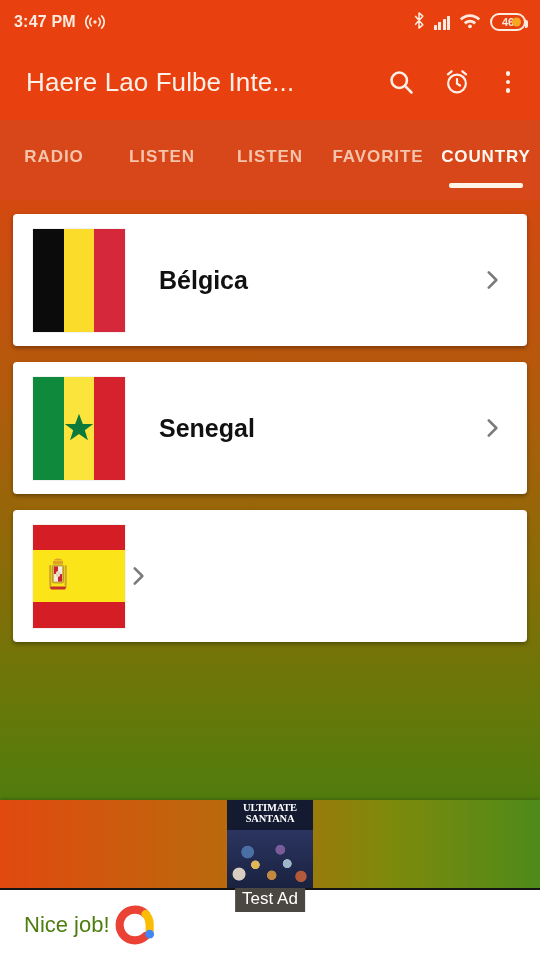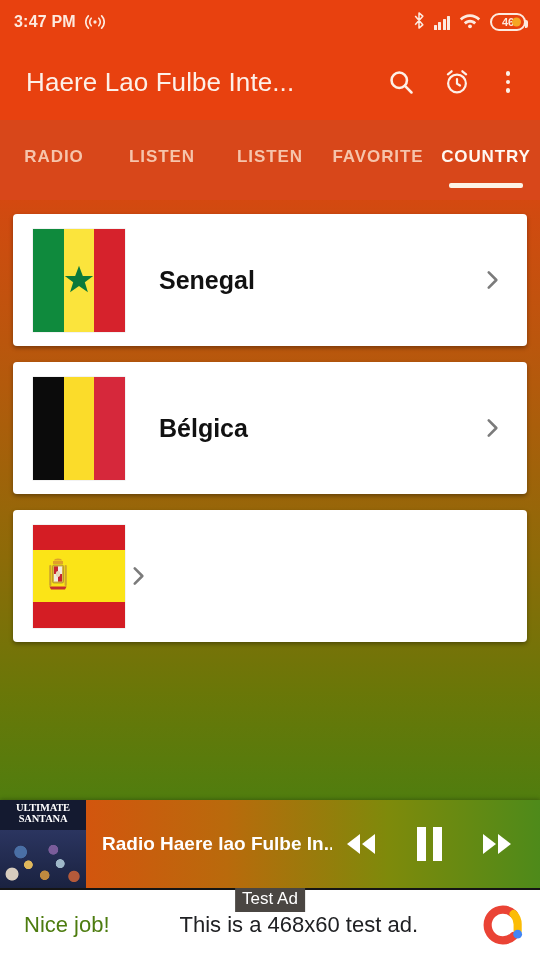--- a/index.html
+++ b/index.html
@@ -135,20 +135,21 @@
     width:26px; height:40px;
   }
 
   
   .player {
     position:absolute; left:0; right:0; bottom:72px;
     height:88px;
     background:linear-gradient(to right,#e2490f 0%,#b96a0c 42%,#7e8a0b 72%,#4e8a1a 100%);
     display:flex; align-items:center;
     box-shadow:0 -1px 4px rgba(0,0,0,.25);
+    flex-direction:column;
   }
   .albumart {
     width:86px; height:88px; flex:0 0 auto;
     position:relative; overflow:hidden;
     background:#1b2344;
   }
   .aa-top {
     position:absolute; top:0; left:0; right:0; height:36%;
     background:#141a30;
   }
@@ -282,40 +283,40 @@
     <div class="tab">LISTEN</div>
     <div class="tab">LISTEN</div>
     <div class="tab">FAVORITE</div>
     <div class="tab active">COUNTRY</div>
   </div>
 
   <div class="list">
 
     <div class="card">
       <div class="flag">
+        <div class="v" style="background:#0b0b0b"></div>
+        <div class="v" style="background:#fbdc2a"></div>
+        <div class="v" style="background:#d6283b"></div>
+      </div>
+      <div class="country-name">Bélgica</div>
+      <svg class="chev" viewBox="0 0 24 24" fill="none" stroke="currentColor" stroke-width="2.4" stroke-linecap="round" stroke-linejoin="round">
+          <path d="M9 5l7 7-7 7"></path>
+        </svg>
+    </div>
+
+    <div class="card">
+      <div class="flag">
         <div class="v" style="background:#0f8a3d"></div>
         <div class="v" style="background:#fbe43c"></div>
         <div class="v" style="background:#d6222c"></div>
         <svg class="star" viewBox="0 0 24 24" fill="currentColor">
           <path d="M12 2l2.7 7.1h7.3l-5.9 4.4 2.2 7.2L12 16.3 5.7 20.7l2.2-7.2L2 9.1h7.3z"></path>
         </svg>
       </div>
       <div class="country-name">Senegal</div>
-      <svg class="chev" viewBox="0 0 24 24" fill="none" stroke="currentColor" stroke-width="2.4" stroke-linecap="round" stroke-linejoin="round">
-          <path d="M9 5l7 7-7 7"></path>
-        </svg>
-    </div>
-
-    <div class="card">
-      <div class="flag">
-        <div class="v" style="background:#0b0b0b"></div>
-        <div class="v" style="background:#fbdc2a"></div>
-        <div class="v" style="background:#d6283b"></div>
-      </div>
-      <div class="country-name">Bélgica</div>
       <svg class="chev" viewBox="0 0 24 24" fill="none" stroke="currentColor" stroke-width="2.4" stroke-linecap="round" stroke-linejoin="round">
           <path d="M9 5l7 7-7 7"></path>
         </svg>
     </div>
 
 
     <div class="card">
       <div class="flag flag-h">
         <div class="h" style="height:25%;background:#d41d24"></div>
         <div class="h" style="height:50%;background:#fbe417"></div>
@@ -368,21 +369,20 @@
           <path d="M6 5v20l13-10z"></path>
             <path d="M21 5v20l13-10z"></path>
         </svg>
       </div>
     </div>
   </div>
 
   <div class="ad">
     <div class="ad-badge">Test Ad</div>
     <div class="ad-cta">Nice job!</div>
-    <div class="ad-text">This is a 468x60 test ad.</div>
     <div class="ad-logo">
       <svg width="46" height="46" viewBox="0 0 48 48" fill="none">
         <path d="M33 12.5A16 16 0 1033 35.5" stroke="#ea4335" stroke-width="8.5" stroke-linecap="round"></path>
         <path d="M33 12.5a16 16 0 014.2 10.6v7" stroke="#fbbc05" stroke-width="8.5" stroke-linecap="round"></path>
         <circle cx="37.2" cy="33.6" r="4.6" fill="#4285f4"></circle>
       </svg>
     </div>
   </div>
 
 </div>

